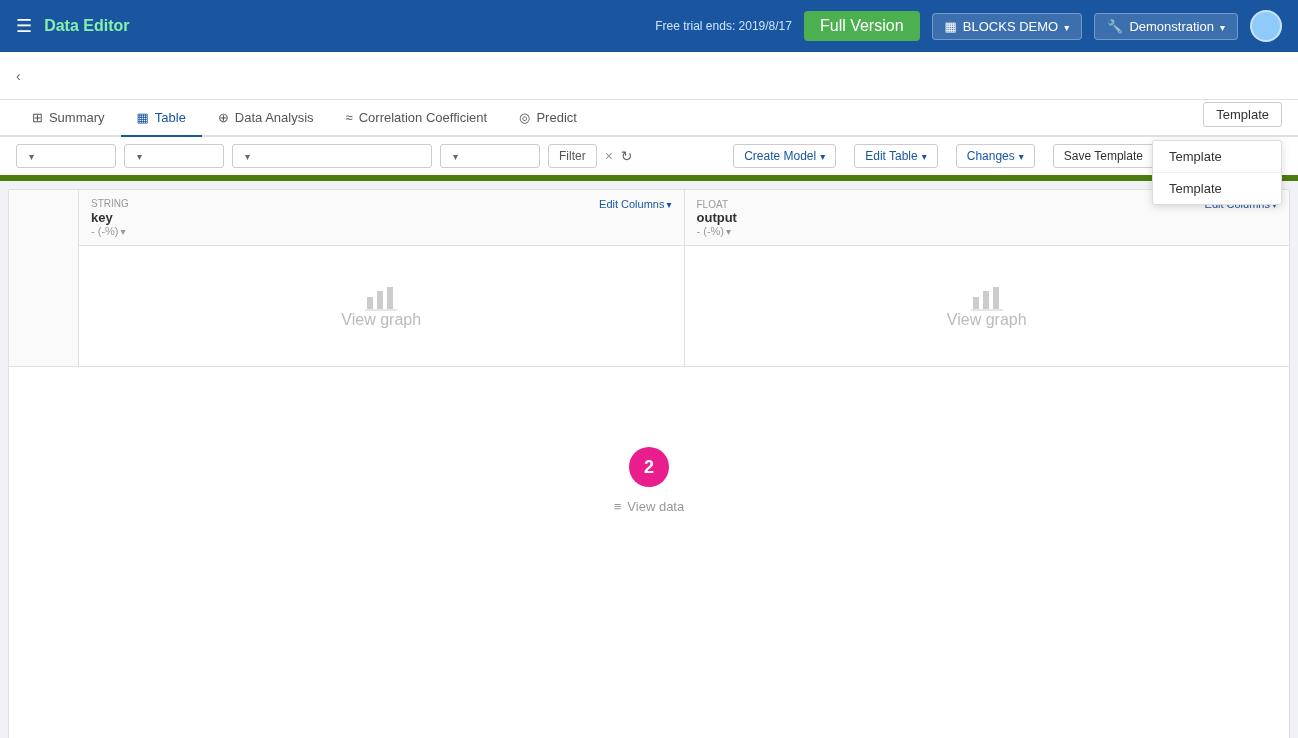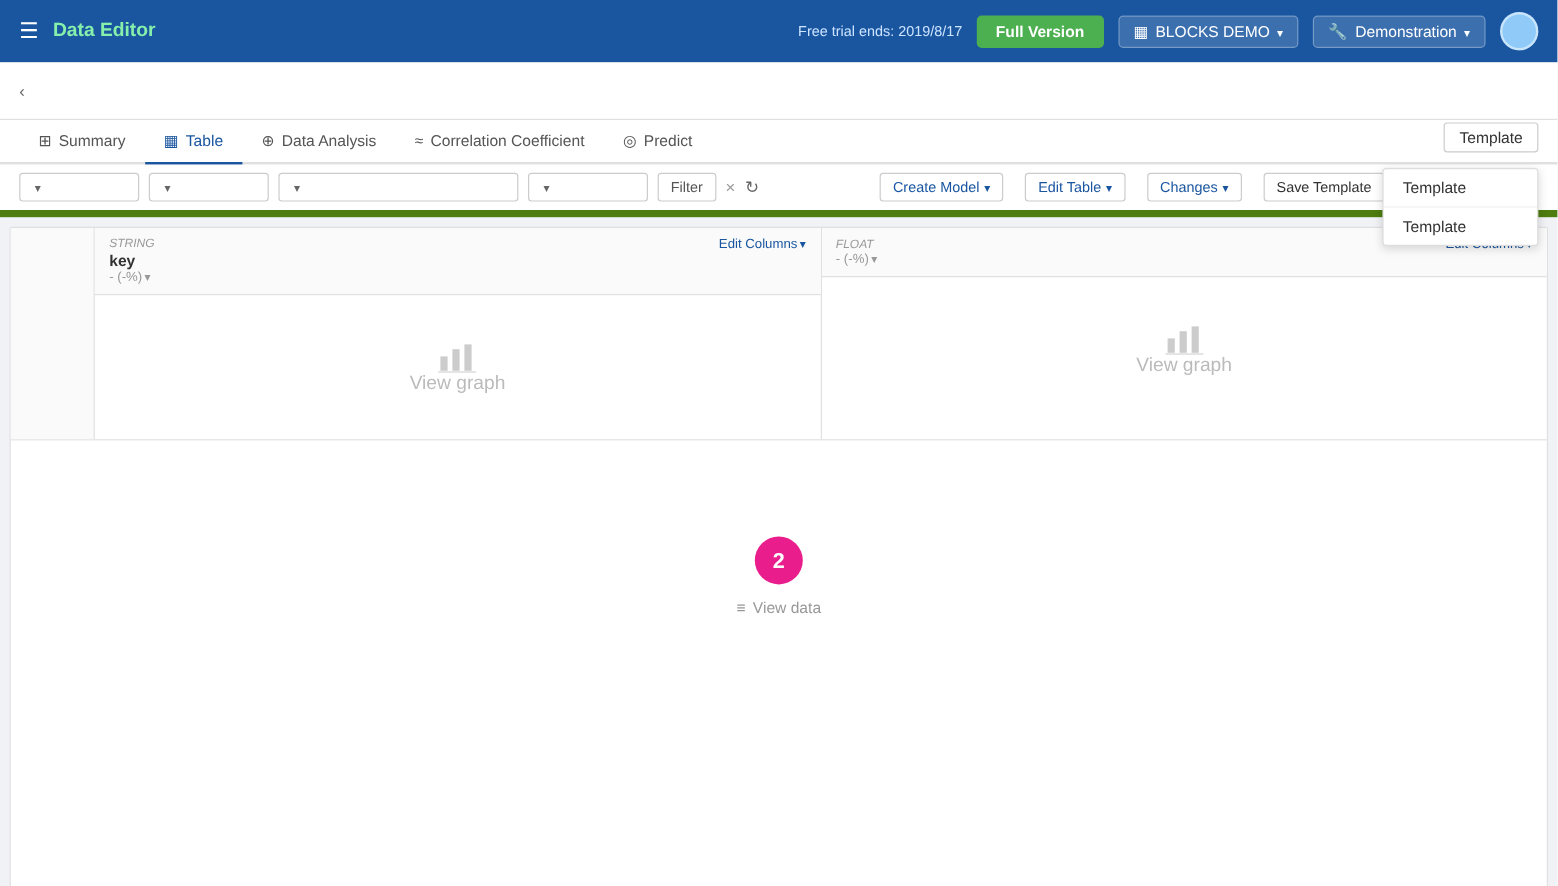--- a/index.html
+++ b/index.html
@@ -39,22 +39,22 @@
       font-size: 12px;
       color: #cce4ff;
     }
     .full-version-btn {
       background: #4caf50;
       color: white;
       border: none;
       padding: 6px 16px;
       border-radius: 4px;
       cursor: pointer;
-      font-size: 13px;
-      font-weight: 700;
+      font-size: 16px;
+      font-weight: 400;
     }
     .blocks-demo-btn {
       background: rgba(255,255,255,0.15);
       color: white;
       border: 1px solid rgba(255,255,255,0.3);
       padding: 5px 12px;
       border-radius: 4px;
       cursor: pointer;
       font-size: 13px;
       display: flex;
@@ -274,21 +274,20 @@
     }
 
     .col-header {
       padding: 8px 12px;
       background: #fafafa;
     }
     .col-type {
       font-size: 10px;
       color: #999;
       text-transform: uppercase;
-      font-style: italic;
     }
     .col-name {
       font-size: 13px;
       font-weight: 600;
       color: #333;
     }
     .col-filter {
       font-size: 11px;
       color: #999;
       display: flex;
@@ -501,20 +500,21 @@
     </div>
     <div class="col-float">
       <div class="col-header">
         <div style="display:flex; justify-content:space-between; align-items:flex-end;">
           <span class="col-type">FLOAT</span>
           <span class="edit-columns-link">
             <span>Edit Columns</span>
             <span class="chevron-down"></span>
           </span>
         </div>
+        <div class="col-name">output</div>
         <div class="col-filter">
           <span>- (-%)</span>
           <span class="chevron-down"></span>
         </div>
       </div>
 
       <div style="border-top:1px solid #e0e0e0;">
         <div class="view-graph-cell">
           <svg width="32" height="28" viewBox="0 0 32 28">
             <rect x="2" y="14" width="6" height="12" fill="#ccc"></rect>

